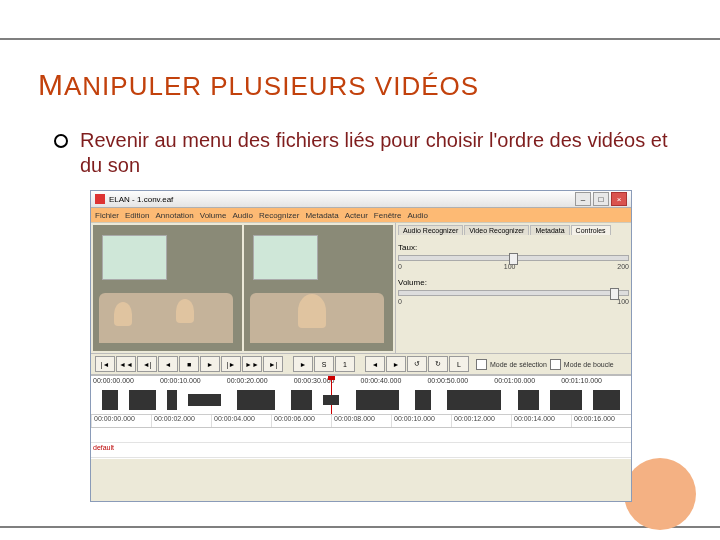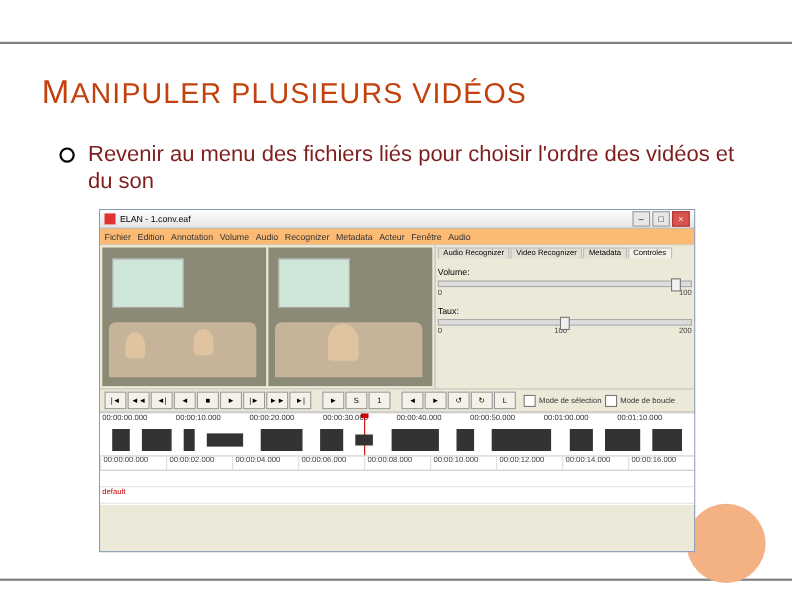--- a/index.html
+++ b/index.html
@@ -107,38 +107,38 @@
       </div>
     </div>
     <div class="panel">
       <div class="tabs">
         <span>Audio Recognizer</span>
         <span>Video Recognizer</span>
         <span>Metadata</span>
         <span class="on">Controles</span>
       </div>
       <div class="slgroup">
-        <div>Volume:</div>
-        <div class="track">
-            <div class="thumb" style="left:92%"></div>
-          </div>
-        <div class="scale">
-            <span>0</span>
-            <span>100</span>
-          </div>
-      </div>
-      <div class="slgroup">
         <div>Taux:</div>
         <div class="track">
             <div class="thumb" style="left:48%"></div>
           </div>
         <div class="scale">
             <span>0</span>
             <span>100</span>
             <span>200</span>
+          </div>
+      </div>
+      <div class="slgroup">
+        <div>Volume:</div>
+        <div class="track">
+            <div class="thumb" style="left:92%"></div>
+          </div>
+        <div class="scale">
+            <span>0</span>
+            <span>100</span>
           </div>
       </div>
     </div>
   </div>
 
   <div class="transport">
     <div class="tbtn">|◄</div>
     <div class="tbtn">◄◄</div>
     <div class="tbtn">◄|</div>
     <div class="tbtn">◄</div>

